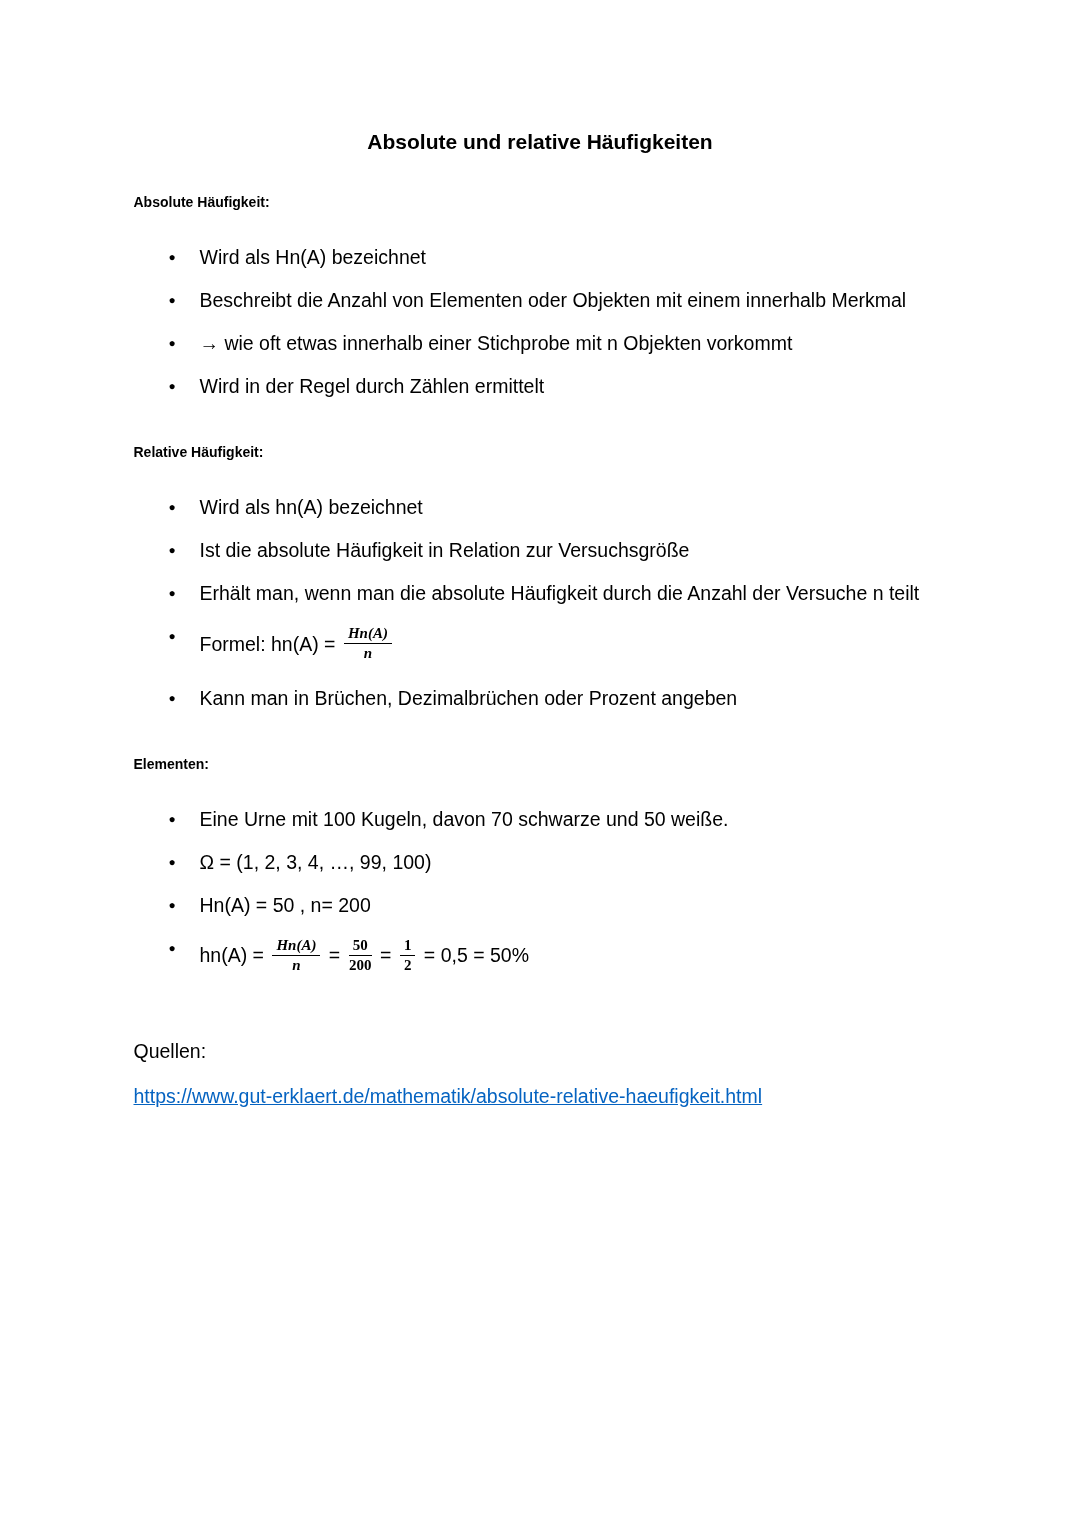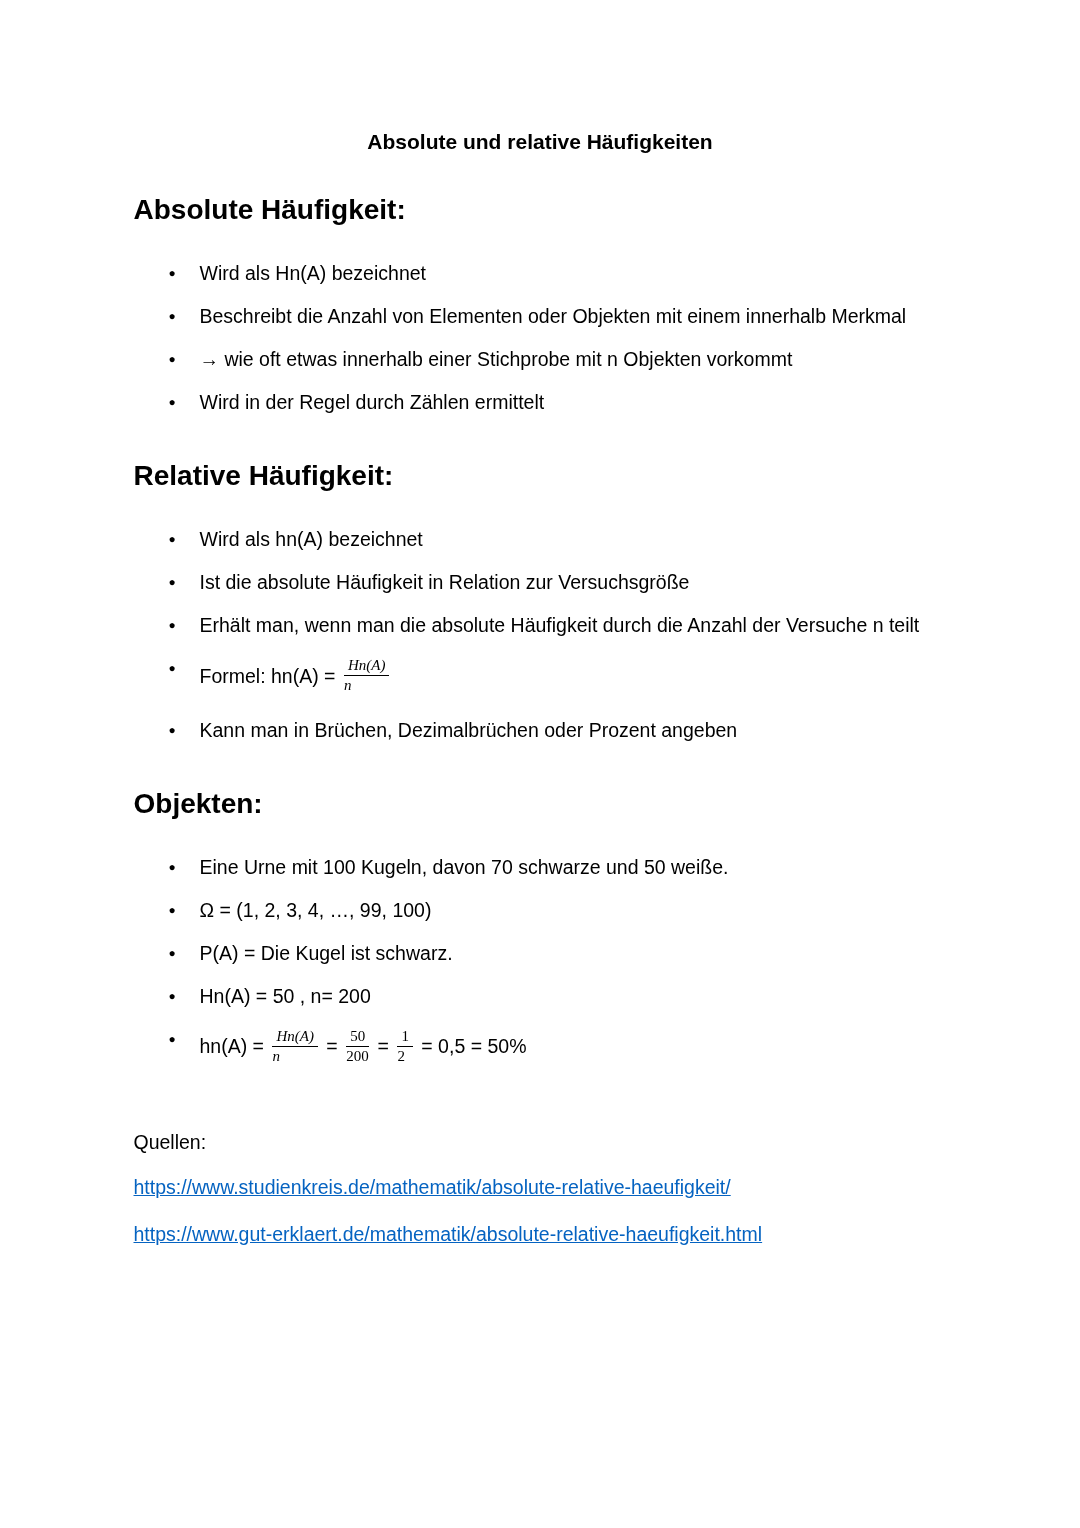--- a/index.html
+++ b/index.html
@@ -17,21 +17,21 @@
     background: #ffffff;
     padding: 130px 130px 60px 130px;
   }
   .doc-title {
     font-size: 21px;
     font-weight: bold;
     text-align: center;
     margin: 0 0 40px 0;
   }
   .section-heading {
-    font-size: 28px;
+    font-size: 14px;
     font-weight: bold;
     margin: 36px 0 26px 0;
   }
   ul.bullets {
     list-style: none;
     margin: 0 0 10px 0;
     padding: 0 0 0 66px;
     max-width: 825px;
   }
   ul.bullets li {
@@ -46,26 +46,28 @@
     top: 0;
     font-size: 12px;
     line-height: 43px;
   }
   .marker::before { content: "●"; }
   .btext { display: inline; }
   
   .frac {
     display: inline-block;
     vertical-align: middle;
+    text-align: center;
     font-family: "Liberation Serif", serif;
     font-size: 15px;
     line-height: 1.15;
     margin: 12px 3px;
     position: relative;
     top: -2px;
+    font-weight: bold;
   }
   .frac .num {
     display: block;
     border-bottom: 1.2px solid #000;
     padding: 0 4px 1px 4px;
   }
   .frac .den { display: block; padding-top: 1px; }
   .frac.it .num, .frac.it .den { font-style: italic; }
   .formula-line { white-space: nowrap; }
   .sources-label {
@@ -127,41 +129,36 @@
     <li>
       <span class="marker"></span>
       <span class="btext formula-line"><span>Formel: hn(A) = </span><span class="frac it"><span class="num">Hn(A)</span><span class="den">n</span></span></span>
     </li>
     <li>
       <span class="marker"></span>
       <span class="btext">Kann man in Brüchen, Dezimalbrüchen oder Prozent angeben</span>
     </li>
   </ul>
 
-  <div class="section-heading">Objekten:</div>
+  <div class="section-heading">Elementen:</div>
   <ul class="bullets">
     <li>
       <span class="marker"></span>
       <span class="btext">Eine Urne mit 100 Kugeln, davon 70 schwarze und 50 weiße.</span>
     </li>
     <li>
       <span class="marker"></span>
       <span class="btext">Ω = (1, 2, 3, 4, …, 99, 100)</span>
-    </li>
-    <li>
-      <span class="marker"></span>
-      <span class="btext">P(A) = Die Kugel ist schwarz.</span>
     </li>
     <li>
       <span class="marker"></span>
       <span class="btext">Hn(A) = 50 , n= 200</span>
     </li>
     <li>
       <span class="marker"></span>
       <span class="btext formula-line"><span>hn(A) = </span><span class="frac it"><span class="num">Hn(A)</span><span class="den">n</span></span><span> = </span><span class="frac"><span class="num">50</span><span class="den">200</span></span><span> = </span><span class="frac"><span class="num">1</span><span class="den">2</span></span><span> = 0,5 = 50%</span></span>
     </li>
   </ul>
 
   <div class="sources-label">Quellen:</div>
-  <a class="source-link" href="#">https://www.studienkreis.de/mathematik/absolute-relative-haeufigkeit/</a>
   <a class="source-link" href="#">https://www.gut-erklaert.de/mathematik/absolute-relative-haeufigkeit.html</a>
 
 </div>
 
 </body></html>

